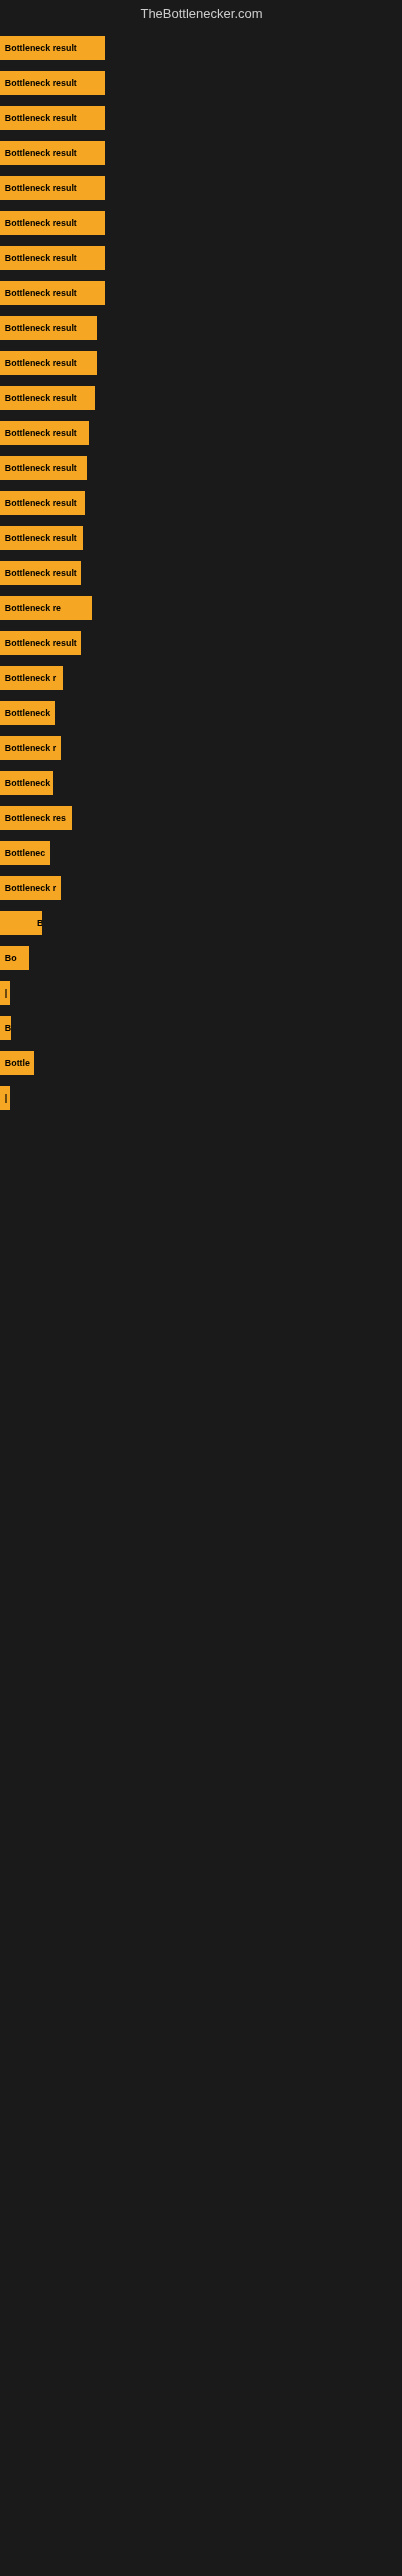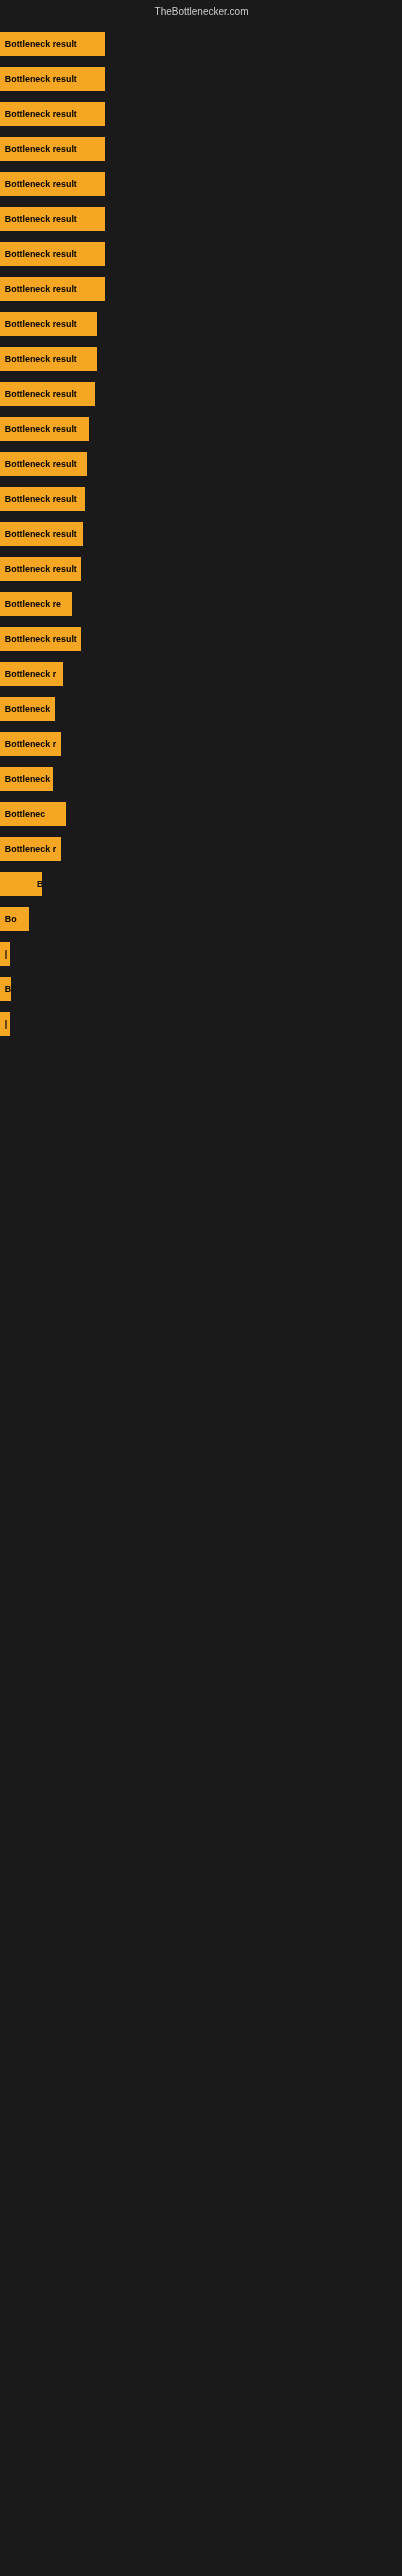--- a/index.html
+++ b/index.html
@@ -10,21 +10,21 @@
     body {
       width: 403px;
       min-height: 2576px;
       background-color: #1a1a1a;
       font-family: Arial, sans-serif;
       position: relative;
     }
     .site-title {
       text-align: center;
       color: #cccccc;
-      font-size: 10px;
+      font-size: 13px;
       padding: 6.4px 0;
       background-color: #1a1a1a;
     }
     .bars-container {
       padding: 3.2px 0;
     }
     .bar-row {
       display: flex;
       align-items: center;
       margin-bottom: 0px;
@@ -95,52 +95,58 @@
     <div class="bar-row">
       <div class="bar" style="width: 85px;">Bottleneck result</div>
     </div>
     <div class="bar-row">
       <div class="bar" style="width: 83px;">Bottleneck result</div>
     </div>
     <div class="bar-row">
       <div class="bar" style="width: 81px;">Bottleneck result</div>
     </div>
     <div class="bar-row">
-      <div class="bar" style="width: 72px;">Bottleneck re</div>
+      <div class="bar" style="width: 92px;">Bottleneck re</div>
     </div>
     <div class="bar-row">
       <div class="bar" style="width: 81px;">Bottleneck result</div>
     </div>
     <div class="bar-row">
       <div class="bar" style="width: 63px;">Bottleneck r</div>
     </div>
     <div class="bar-row">
       <div class="bar" style="width: 55px;">Bottleneck</div>
     </div>
     <div class="bar-row">
       <div class="bar" style="width: 61px;">Bottleneck r</div>
     </div>
     <div class="bar-row">
       <div class="bar" style="width: 53px;">Bottleneck</div>
     </div>
     <div class="bar-row">
-      <div class="bar" style="width: 66px;">Bottlenec</div>
+      <div class="bar" style="width: 72px;">Bottleneck res</div>
+    </div>
+    <div class="bar-row">
+      <div class="bar" style="width: 50px;">Bottlenec</div>
     </div>
     <div class="bar-row">
       <div class="bar" style="width: 61px;">Bottleneck r</div>
     </div>
     <div class="bar-row">
       <div class="bar" style="width: 24px; padding-left: 37px;">Bot</div>
     </div>
     <div class="bar-row">
       <div class="bar" style="width: 29px;">Bo</div>
     </div>
     <div class="bar-row">
       <div class="bar" style="width: 4.8px;">|</div>
     </div>
     <div class="bar-row">
       <div class="bar" style="width: 11.3px;">B</div>
     </div>
     <div class="bar-row">
+      <div class="bar" style="width: 34px;">Bottle</div>
+    </div>
+    <div class="bar-row">
       <div class="bar" style="width: 4.8px;">|</div>
     </div>
   </div>
 
 
 </body></html>

